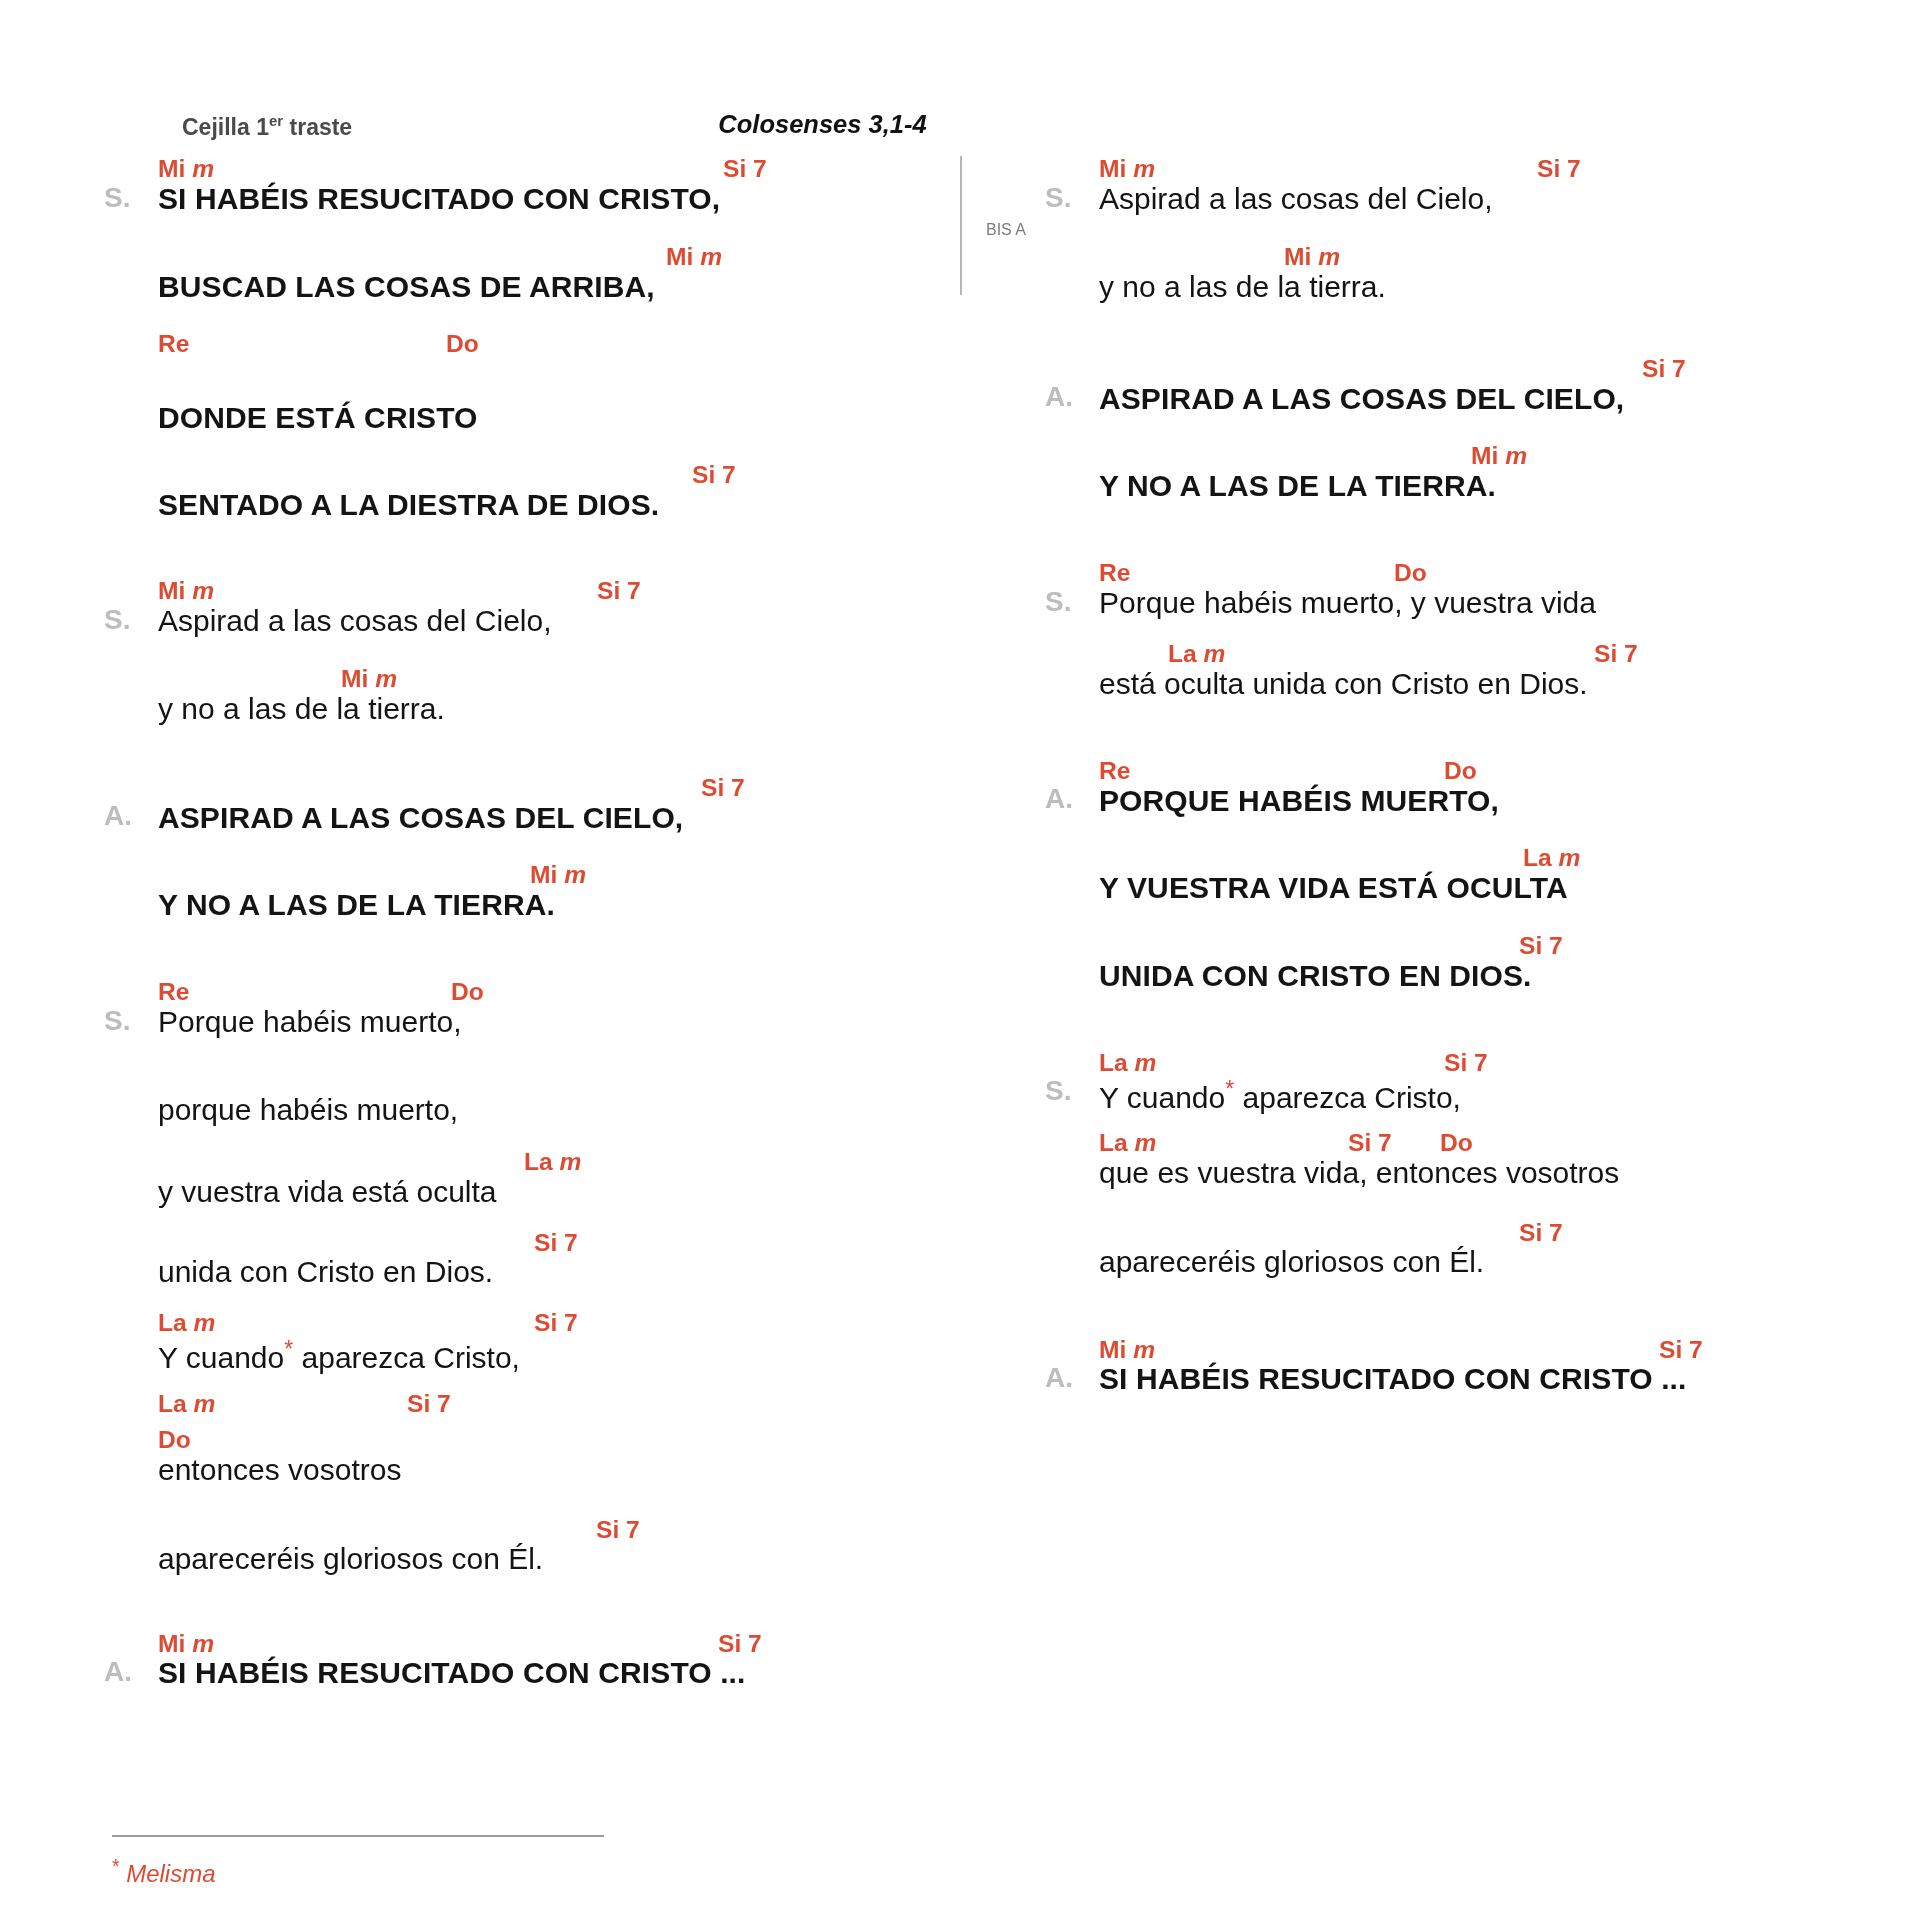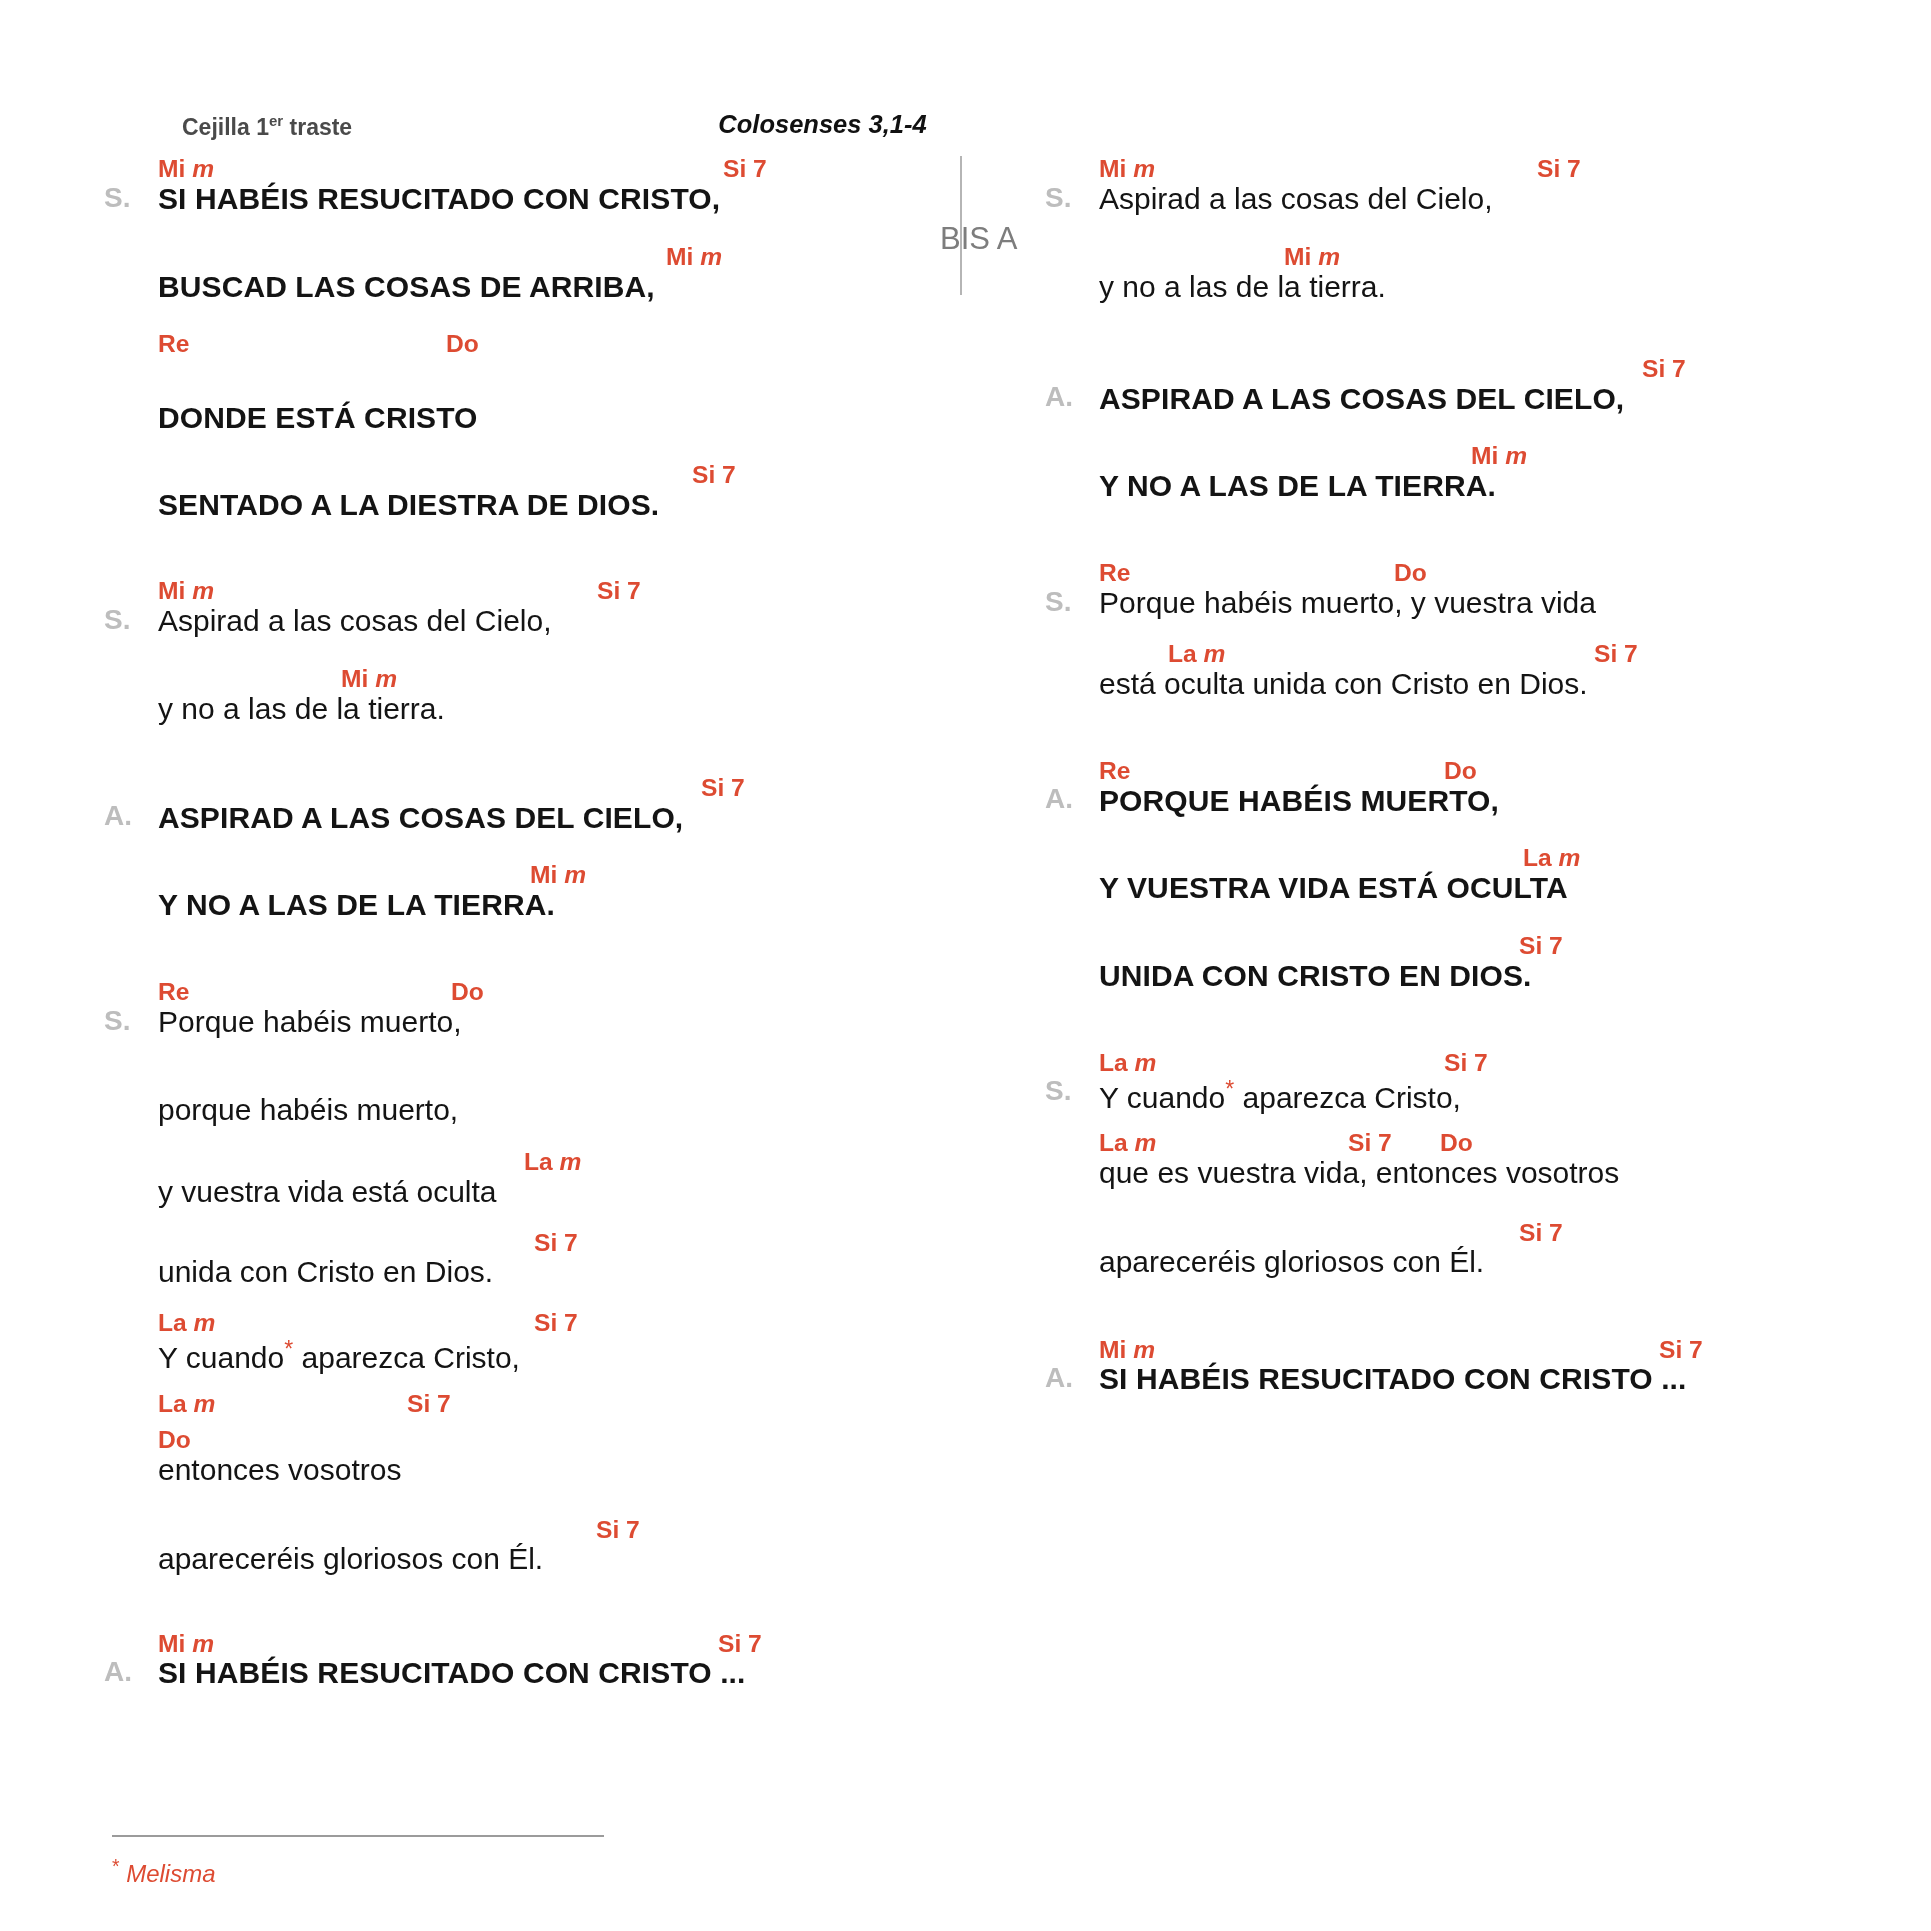--- a/index.html
+++ b/index.html
@@ -142,24 +142,24 @@
   
   .bis {
     position: absolute;
     left: 856px;
     top: 7px;
     height: 139px;
     border-left: 2.6px solid #b5b5b5;
   }
   .bis-label {
     position: absolute;
-    left: 836px;
+    left: 882px;
     top: 72px;
     color: #7d7d7d;
-    font-size: 31px;
+    font-size: 16px;
     font-weight: normal;
     white-space: nowrap;
     text-align: right;
   }
 
   
   .footnote-wrap {
     position: absolute;
     left: 112px;
     top: 1835px;

